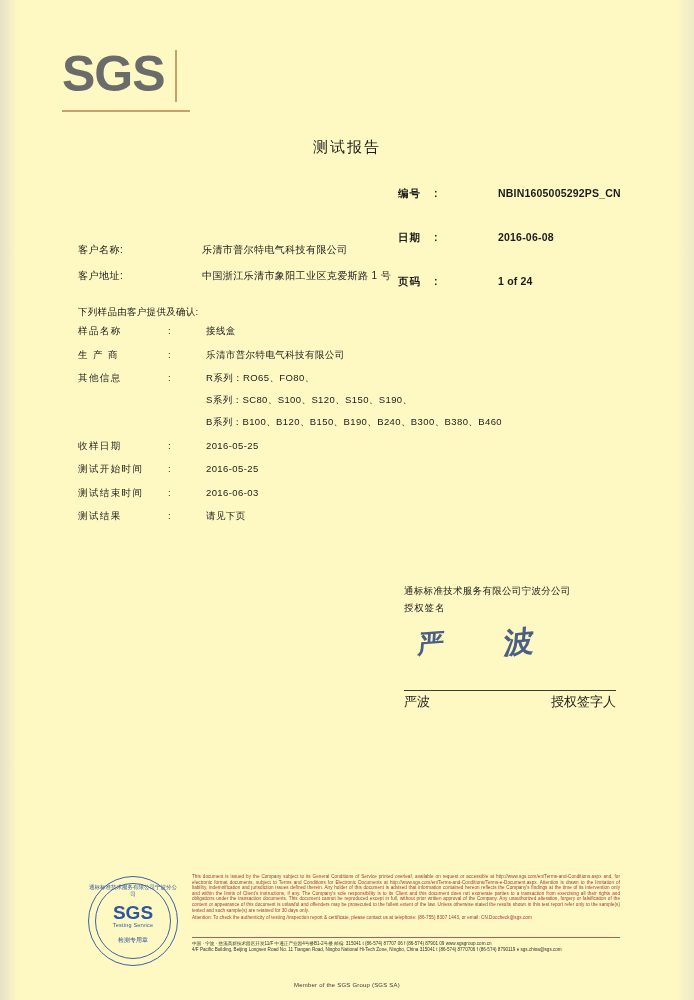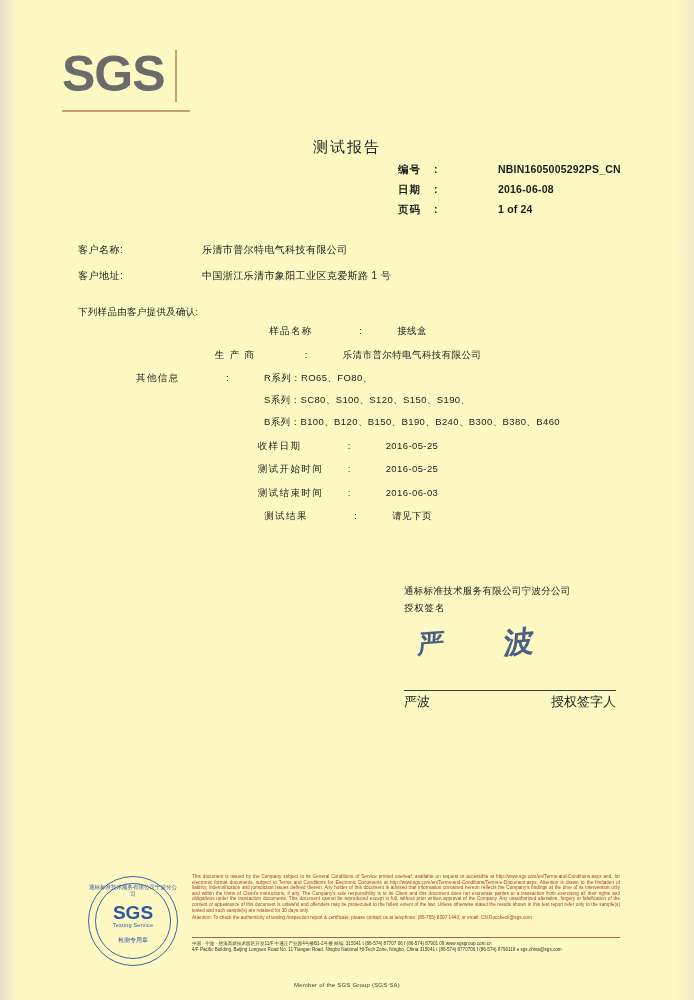--- a/index.html
+++ b/index.html
@@ -75,21 +75,21 @@
     top: 163px;
     font-size: 10.5px;
     font-weight: bold;
     color: #1b1b1b;
   }
   .meta-row {
     display: flex;
     align-items: baseline;
     margin-bottom: 6px;
   }
-  .meta-label { width: 36px; letter-spacing: 1px; }
+  .meta-label { width: 36px; letter-spacing: 1px; margin-top: 24px; }
   .meta-colon { width: 16px; }
   .meta-value { letter-spacing: 0.2px; padding-left: 48px; }
 
   
   .cust {
     position: absolute;
     left: 78px;
     top: 237px;
     font-size: 10px;
     color: #1b1b1b;
@@ -121,21 +121,20 @@
     left: 78px;
     top: 325px;
     font-size: 9.5px;
     color: #1b1b1b;
     width: 540px;
   }
   .srow {
     display: flex;
     margin-bottom: 11.5px;
     line-height: 12px;
-    justify-content: center;
   }
   .scell-label {
     width: 90px;
     letter-spacing: 1.4px;
   }
   .scell-colon { width: 38px; }
   .scell-value { letter-spacing: 0.4px; }
   .scell-value .sub {
     display: block;
     margin-top: 10px;

